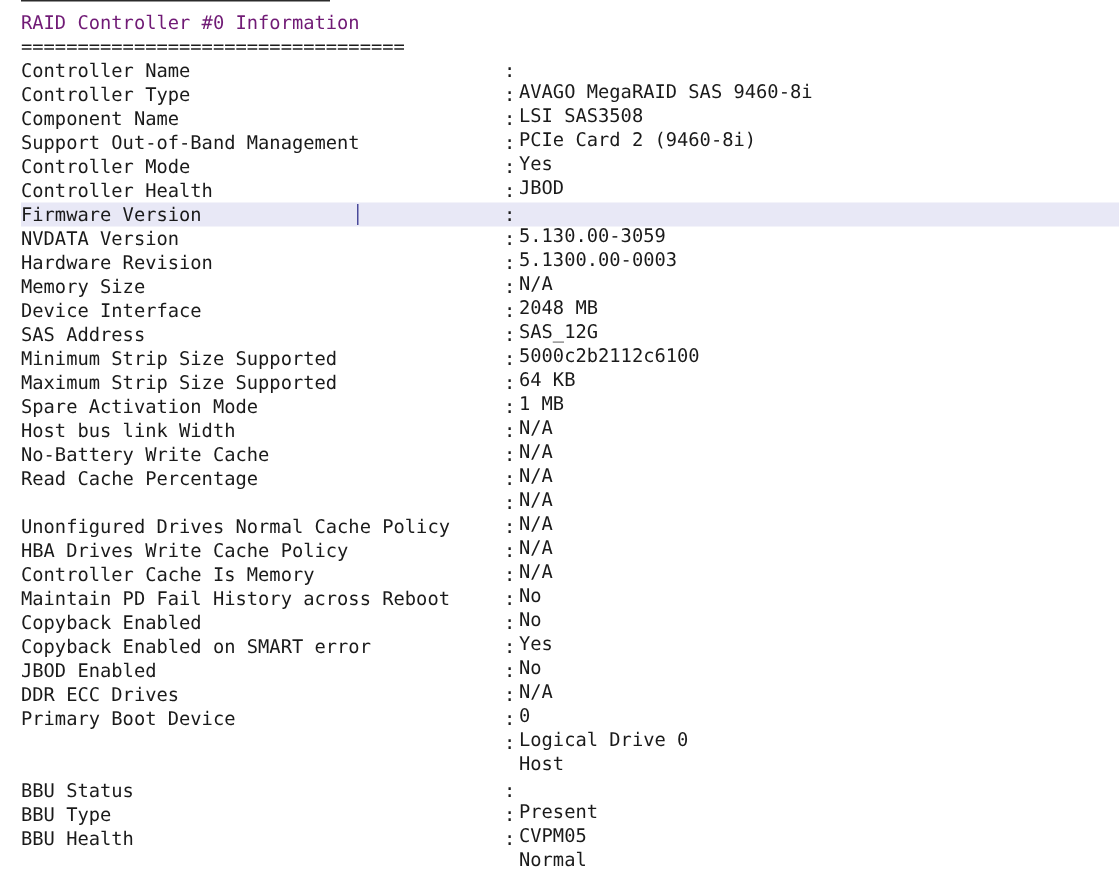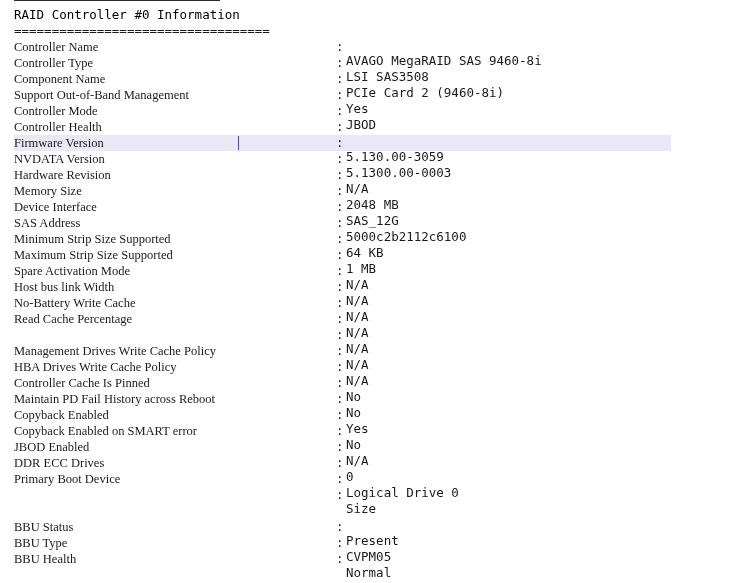--- a/index.html
+++ b/index.html
@@ -35,51 +35,50 @@
     top: 7px;
     left: 14px;
     width: 732px;
   }
   .line {
     height: 16px;
     white-space: pre;
     position: relative;
   }
   .heading {
-    color: #000000;
+    color: #701a75;
   }
   .rule-line {
     letter-spacing: 0px;
     color: #1a1a1a;
   }
   .row {
     display: block;
     height: 16px;
     position: relative;
     white-space: pre;
   }
   .row .label {
     position: absolute;
     left: 0;
     top: 0;
-    font-family: Liberation Serif, serif;
   }
   .row .colon {
     position: absolute;
     left: 322px;
     top: 0;
   }
   .row .value {
     position: absolute;
     left: 332px;
     top: 14px;
   }
   .row.highlight {
     background: #e8e8f6;
-    width: 657px;
+    width: 732px;
   }
   .caret {
     position: absolute;
     left: 224px;
     top: 1px;
     width: 1px;
     height: 14px;
     background: #4a4a9a;
   }
   .spacer {
@@ -107,30 +106,30 @@
         <div class="row"><span class="label">Memory Size</span><span class="colon">:</span><span class="value">2048 MB</span></div>
         <div class="row"><span class="label">Device Interface</span><span class="colon">:</span><span class="value">SAS_12G</span></div>
         <div class="row"><span class="label">SAS Address</span><span class="colon">:</span><span class="value">5000c2b2112c6100</span></div>
         <div class="row"><span class="label">Minimum Strip Size Supported</span><span class="colon">:</span><span class="value">64 KB</span></div>
         <div class="row"><span class="label">Maximum Strip Size Supported</span><span class="colon">:</span><span class="value">1 MB</span></div>
         <div class="row"><span class="label">Spare Activation Mode</span><span class="colon">:</span><span class="value">N/A</span></div>
         <div class="row"><span class="label">Host bus link Width</span><span class="colon">:</span><span class="value">N/A</span></div>
         <div class="row"><span class="label">No-Battery Write Cache</span><span class="colon">:</span><span class="value">N/A</span></div>
         <div class="row"><span class="label">Read Cache Percentage</span><span class="colon">:</span><span class="value">N/A</span></div>
         <div class="row"><span class="colon">:</span><span class="value">N/A</span></div>
-        <div class="row"><span class="label">Management Drives Write Cache Policy</span><span class="colon">:</span><span class="value">N/A</span></div>
+        <div class="row"><span class="label">Unonfigured Drives Normal Cache Policy</span><span class="colon">:</span><span class="value">N/A</span></div>
         <div class="row"><span class="label">HBA Drives Write Cache Policy</span><span class="colon">:</span><span class="value">N/A</span></div>
-        <div class="row"><span class="label">Controller Cache Is Pinned</span><span class="colon">:</span><span class="value">No</span></div>
+        <div class="row"><span class="label">Controller Cache Is Memory</span><span class="colon">:</span><span class="value">No</span></div>
         <div class="row"><span class="label">Maintain PD Fail History across Reboot</span><span class="colon">:</span><span class="value">No</span></div>
         <div class="row"><span class="label">Copyback Enabled</span><span class="colon">:</span><span class="value">Yes</span></div>
         <div class="row"><span class="label">Copyback Enabled on SMART error</span><span class="colon">:</span><span class="value">No</span></div>
         <div class="row"><span class="label">JBOD Enabled</span><span class="colon">:</span><span class="value">N/A</span></div>
         <div class="row"><span class="label">DDR ECC Drives</span><span class="colon">:</span><span class="value">0</span></div>
         <div class="row"><span class="label">Primary Boot Device</span><span class="colon">:</span><span class="value">Logical Drive 0</span></div>
-        <div class="row"><span class="colon">:</span><span class="value">Size</span></div>
+        <div class="row"><span class="colon">:</span><span class="value">Host</span></div>
       </div>
     <div class="spacer"></div>
     <div id="bbu-rows">
         <div class="row"><span class="label">BBU Status</span><span class="colon">:</span><span class="value">Present</span></div>
         <div class="row"><span class="label">BBU Type</span><span class="colon">:</span><span class="value">CVPM05</span></div>
         <div class="row"><span class="label">BBU Health</span><span class="colon">:</span><span class="value">Normal</span></div>
       </div>
   </div>
 </div>
 

